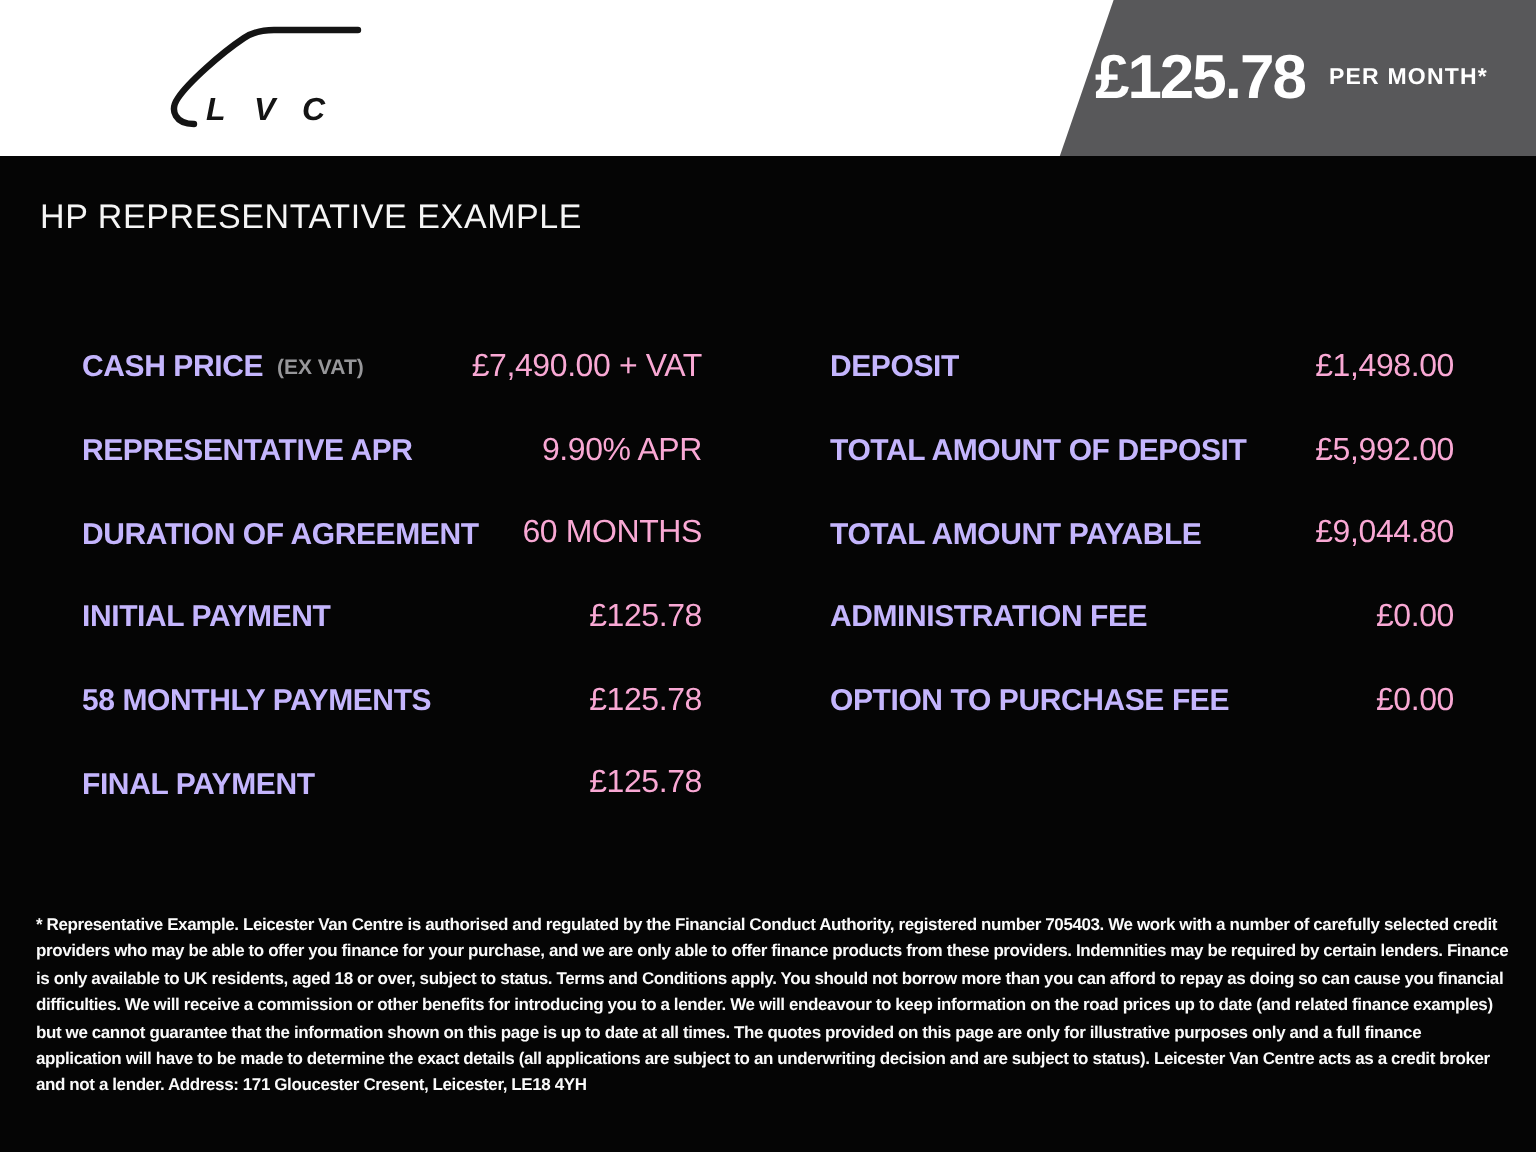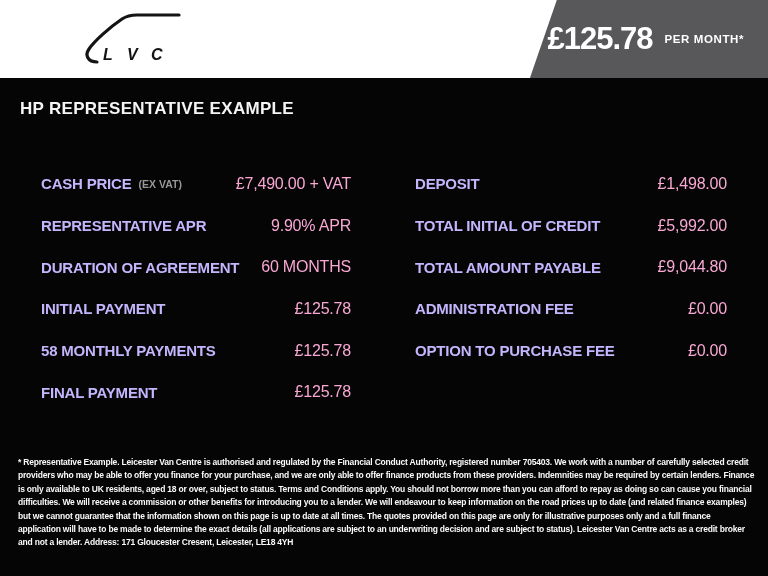--- a/index.html
+++ b/index.html
@@ -34,21 +34,21 @@
     letter-spacing:-1px;
   }
   .price-suffix {
     color:#ffffff; font-size:11.5px; font-weight:bold;
     letter-spacing:0.6px; 
   }
 
   
   .section-title {
     position:absolute; top:99px; left:20px;
-    color:#f5f5f5; font-size:17px; font-weight:bold;
+    color:#f5f5f5; font-size:17px; font-weight:normal;
     letter-spacing:0.3px;
   }
 
   
   .finance-table {
     position:absolute; top:163px; left:41px;
     width:686px;
     display:grid;
     grid-template-columns:310px 312px;
     column-gap:64px;
@@ -113,21 +113,21 @@
   <div class="finance-row">
     <span class="finance-label">DEPOSIT</span>
     <span class="finance-value">£1,498.00</span>
   </div>
   <div class="finance-row">
     <span class="finance-label">REPRESENTATIVE APR</span>
     <span class="finance-value">9.90% APR</span>
   </div>
 
   <div class="finance-row">
-    <span class="finance-label">TOTAL INITIAL OF CREDIT</span>
+    <span class="finance-label">TOTAL AMOUNT OF DEPOSIT</span>
     <span class="finance-value">£5,992.00</span>
   </div>
   <div class="finance-row">
     <span class="finance-label">DURATION OF AGREEMENT</span>
     <span class="finance-value">60 MONTHS</span>
   </div>
 
   <div class="finance-row">
     <span class="finance-label">TOTAL AMOUNT PAYABLE</span>
     <span class="finance-value">£9,044.80</span>

